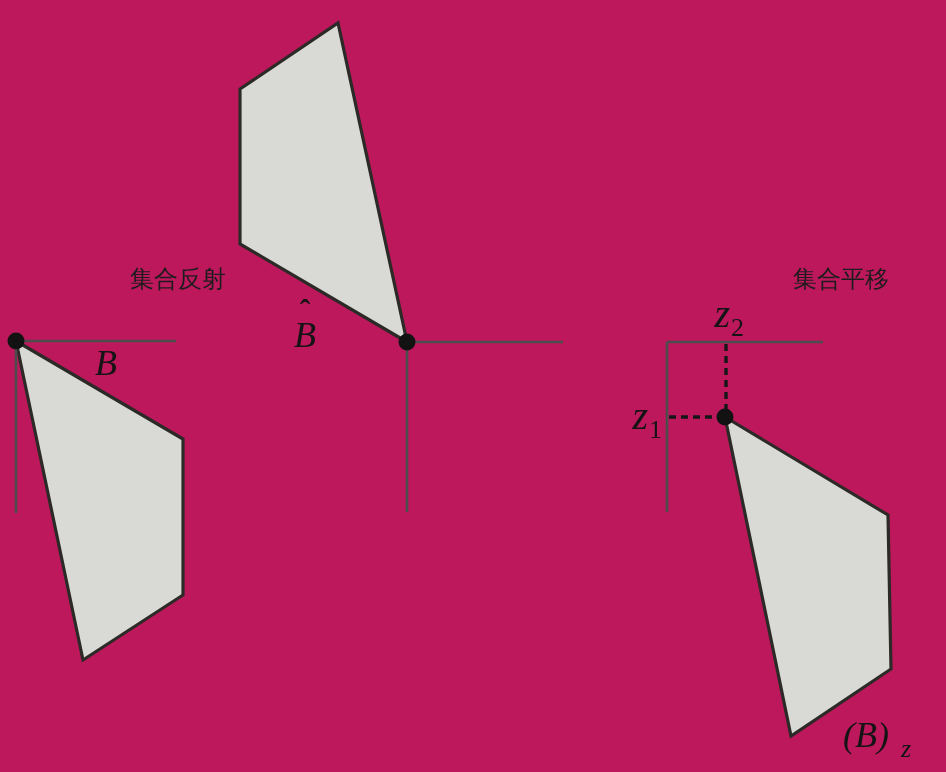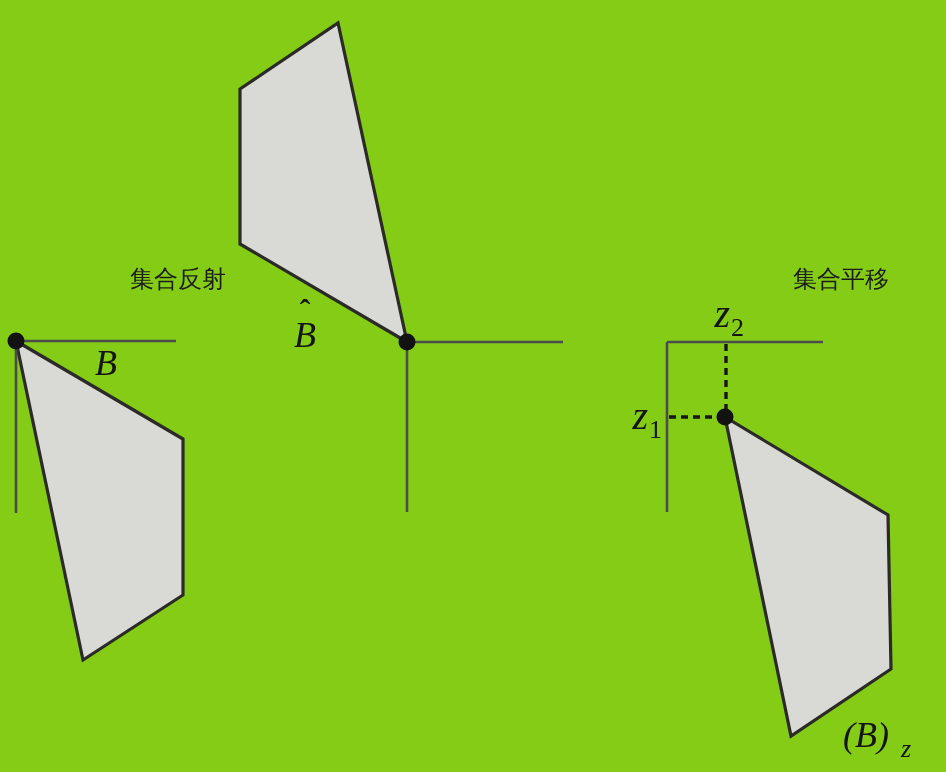--- a/index.html
+++ b/index.html
@@ -5,21 +5,21 @@
   html, body {
     margin: 0;
     padding: 0;
     background: #ffffff;
     font-family: "Liberation Sans", sans-serif;
   }
   .canvas {
     position: relative;
     width: 946px;
     height: 772px;
-    background: #84cc16;
+    background: #be185d;
     overflow: hidden;
   }
   svg { display: block; }
 
   .shape {
     fill: #d9d9d6;
     stroke: #2b2a27;
     stroke-width: 3.2;
     stroke-linejoin: miter;
   }

